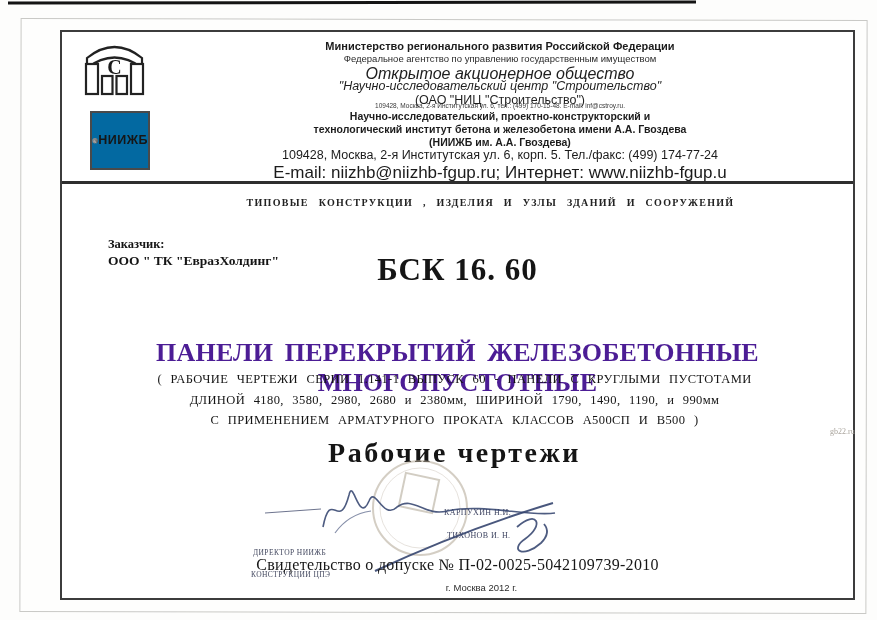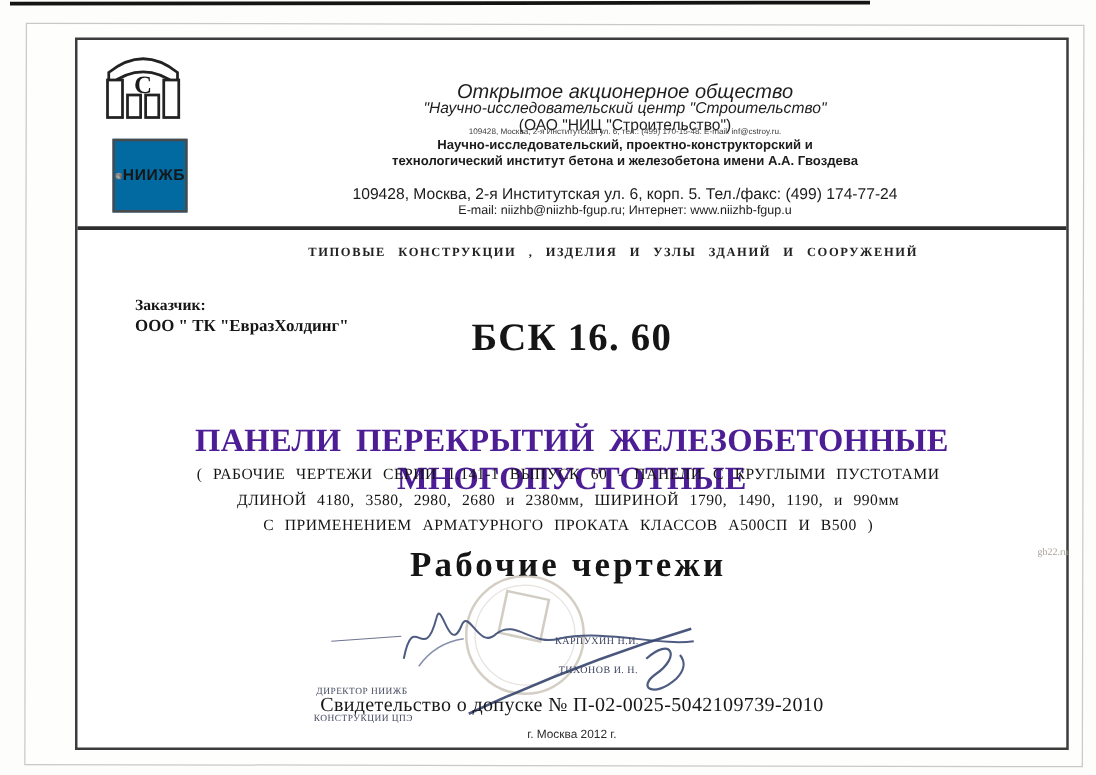--- a/index.html
+++ b/index.html
@@ -18,47 +18,47 @@
   .h-min{left:175px;top:40px;width:650px;font-size:11px;font-weight:bold;color:#1c1c1c;}
   .h-agency{left:175px;top:53px;width:650px;font-size:9.5px;color:#2a2a2a;}
   .h-oao1{left:175px;top:65px;width:650px;font-size:16px;font-style:italic;color:#1e1e1e;}
   .h-oao2{left:175px;top:79px;width:650px;font-size:12.5px;font-style:italic;color:#1e1e1e;}
   .h-oao3{left:175px;top:93px;width:650px;font-size:12.5px;color:#1e1e1e;}
   .h-tiny{left:175px;top:102px;width:650px;font-size:6.5px;color:#3a3a3a;}
   .h-inst1{left:175px;top:110px;width:650px;font-size:10.5px;font-weight:bold;color:#1c1c1c;}
   .h-inst2{left:175px;top:123px;width:650px;font-size:10.5px;font-weight:bold;color:#1c1c1c;}
   .h-inst3{left:175px;top:136px;width:650px;font-size:10.5px;font-weight:bold;color:#1c1c1c;}
   .h-addr{left:175px;top:148px;width:650px;font-size:12.5px;color:#1b1b1b;}
-  .h-mail{left:175px;top:163px;width:650px;font-size:10px;color:#1b1b1b;}
+  .h-mail{left:175px;top:163px;width:650px;font-size:17px;color:#1b1b1b;}
 
   .divider{left:62px;top:181px;width:791px;height:3px;background:#2e2e2e;}
 
   .series{left:95px;top:197px;width:791px;font-size:10px;font-weight:bold;letter-spacing:1.3px;word-spacing:6px;color:#222;}
 
   .cust-label{left:108px;top:237px;font-size:12.5px;font-weight:bold;}
   .cust-name{left:108px;top:253px;font-size:13.5px;font-weight:bold;}
   .album-code{left:62px;top:252px;width:791px;font-size:31px;font-weight:bold;letter-spacing:1px;}
 
   .main-title{left:62px;top:338px;width:791px;font-size:26px;font-weight:bold;word-spacing:5px;letter-spacing:0.2px;color:#4c1d95;}
   .sub1{left:62px;top:372px;width:785px;font-size:12.5px;word-spacing:5px;letter-spacing:0.4px;}
   .sub2{left:62px;top:393px;width:785px;font-size:12.5px;word-spacing:5px;letter-spacing:0.4px;}
   .sub3{left:62px;top:413px;width:785px;font-size:12.5px;word-spacing:5px;letter-spacing:0.4px;}
   .doc-type{left:62px;top:437px;width:785px;font-size:28px;font-weight:bold;letter-spacing:2.5px;}
 
-  .watermark{left:830px;top:437px;font-size:8px;color:#a9a49c;}
+  .watermark{left:830px;top:427px;font-size:8px;color:#a9a49c;}
 
   .sig-label{font-size:7.5px;color:#43485f;letter-spacing:0.4px;margin-top:39px;}
   .sig-name{font-size:8px;color:#3d4360;letter-spacing:0.4px;}
   .lbl-dir{left:253px;top:509px;}
   .lbl-head{left:251px;top:531px;}
   .nm-dir{left:444px;top:508px;}
   .nm-head{left:447px;top:531px;}
 
   .certificate{left:62px;top:556px;width:791px;font-size:16px;color:#161616;letter-spacing:0.3px;}
-  .place-year{left:62px;top:582px;width:791px;font-size:9.5px;color:#2c2c2c;}
+  .place-year{left:62px;top:582px;width:791px;font-size:9.5px;color:#2c2c2c;padding-left:24px;}
 
   
   .logo-c{left:82px;top:41px;width:65px;height:56px;}
   .logo-n{left:90px;top:111px;width:60px;height:59px;border:2px solid #4a4a4a;background:#0369a1;
           display:flex;flex-direction:row;align-items:center;justify-content:flex-start;box-sizing:border-box;}
   .logo-n-label{font-family:"Liberation Sans","DejaVu Sans",sans-serif;font-weight:bold;font-size:12.5px;
           letter-spacing:0.5px;color:#161616;line-height:1;margin-top:-1px;}
   .stamp{left:348px;top:452px;width:150px;height:115px;}
   .ink{left:235px;top:463px;width:340px;height:118px;}
 </style>
@@ -92,26 +92,29 @@
       <line x1="20" y1="4" x2="20" y2="16" stroke="rgba(255,255,255,0.25)" stroke-width="2"></line>
       <line x1="26" y1="4" x2="26" y2="16" stroke="rgba(255,255,255,0.22)" stroke-width="2"></line>
       <line x1="32" y1="7" x2="32" y2="18" stroke="rgba(255,255,255,0.18)" stroke-width="2"></line>
       <polyline points="6,28 19,18 19,31" fill="none" stroke="#ececec" stroke-width="2.2"></polyline>
       <polyline points="10,33 24,23 24,36" fill="none" stroke="#e2e2e2" stroke-width="2.2"></polyline>
       <polyline points="15,38 29,28 29,40" fill="none" stroke="#d6d6d6" stroke-width="2.2"></polyline>
     </svg>
     <div class="logo-n-label">НИИЖБ</div>
   </div>
 
+  <div class="abs sans ctr h-min">Министерство регионального развития Российской Федерации</div>
+  <div class="abs sans ctr h-agency">Федеральное агентство по управлению государственным имуществом</div>
   <div class="abs sans ctr h-oao1">Открытое акционерное общество</div>
   <div class="abs sans ctr h-oao2">"Научно-исследовательский центр "Строительство"</div>
   <div class="abs sans ctr h-oao3">(ОАО "НИЦ "Строительство")</div>
   <div class="abs sans ctr h-tiny">109428, Москва, 2-я Институтская ул. 6, тел.: (499) 170-15-48. E-mail: inf@cstroy.ru.</div>
   <div class="abs sans ctr h-inst1">Научно-исследовательский, проектно-конструкторский и</div>
   <div class="abs sans ctr h-inst2">технологический институт бетона и железобетона имени А.А. Гвоздева</div>
+  <div class="abs sans ctr h-inst3">(НИИЖБ им. А.А. Гвоздева)</div>
   <div class="abs sans ctr h-addr">109428, Москва, 2-я Институтская ул. 6, корп. 5. Тел./факс: (499) 174-77-24</div>
   <div class="abs sans ctr h-mail">E-mail: niizhb@niizhb-fgup.ru; Интернет: www.niizhb-fgup.u</div>
 
   <div class="abs divider"></div>
 
   <div class="abs ctr series">ТИПОВЫЕ КОНСТРУКЦИИ , ИЗДЕЛИЯ И УЗЛЫ ЗДАНИЙ И СООРУЖЕНИЙ</div>
 
   <div class="abs cust-label">Заказчик:</div>
   <div class="abs cust-name">ООО " ТК "ЕвразХолдинг"</div>
   <div class="abs ctr album-code">БСК 16. 60</div>

